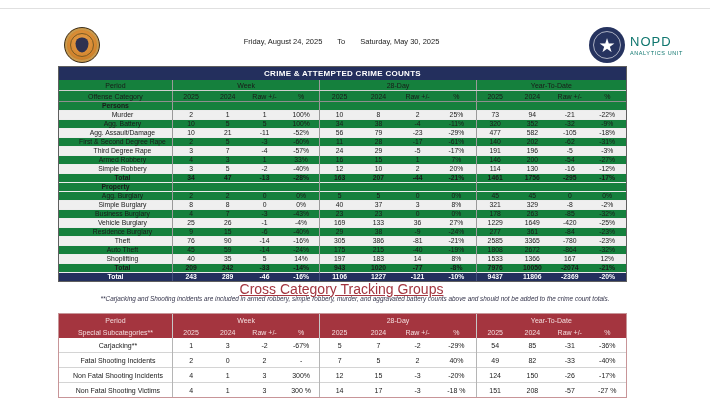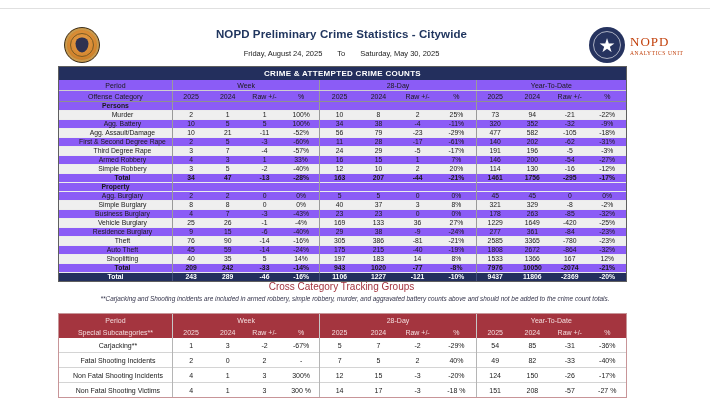--- a/index.html
+++ b/index.html
@@ -26,70 +26,69 @@
   .hdr-title { font-size:11.5px; font-weight:bold; letter-spacing:.1px; }
   .hdr-sub { font-size:8px; font-style:italic; margin-top:2px; }
   .hdr-dates { font-size:7.5px; color:#1c1c1c; margin-top:5px; }
   .hdr-dates .to { display:inline-block; margin:4px 15px; }
 
   .an-logo { position:absolute; left:589px; top:27px; display:flex; align-items:center; }
   .an-circle { width:36px; height:36px; border-radius:50%; background:#26335f; position:relative; flex:none; }
   .an-circle::before { content:""; position:absolute; inset:4px; border-radius:50%; border:1px solid rgba(255,255,255,.6); }
   .an-star { position:absolute; inset:0; display:flex; align-items:center; justify-content:center;
              color:#ffffff; font-size:19px; line-height:1; }
-  .an-text { margin-left:5px; font-family:Liberation Serif, serif; color:#c2410c; }
+  .an-text { margin-left:5px; font-family:Liberation Sans, sans-serif; color:#0f766e; }
   .an-name { font-size:13px; letter-spacing:1px; line-height:13px; }
   .an-unit { font-size:5.5px; letter-spacing:.6px; margin-top:2px; }
 
   
   table.grid { width:100%; border-collapse:collapse; table-layout:fixed; }
   table.grid th, table.grid td { padding:0; text-align:center; overflow:hidden; white-space:nowrap; }
   table.grid .gs { border-left:1px solid #9a9a9a; }
   td.lbl { text-align:left; padding-left:4px; }
   td.lbl.ind { padding-left:14px; }
 
   
-  .crime-wrap { position:absolute; left:58px; top:66px; width:567px; border:1px solid #5f5f5f; background:#8b5cf6; }
+  .crime-wrap { position:absolute; left:58px; top:66px; width:567px; border:1px solid #5f5f5f; background:#15803d; }
   .banner { background:#232f5d; color:#ffffff; text-align:center; font-size:8px; font-weight:bold;
             height:13px; line-height:13px; letter-spacing:.3px; }
   .crime-wrap th { font-weight:normal; font-size:7px; color:#1a1a1a; height:10px; }
   .crime-wrap thead tr:first-child th { border-bottom:1px solid #cfcfcf; }
   .crime-wrap thead tr:last-child th  { border-bottom:1px solid #8f8f8f; }
   .crime-wrap td { font-size:6.8px; height:8px; line-height:8px; color:#1a1a1a; }
   .crime-wrap tbody tr { border-bottom:1px solid #ececec; }
   .crime-wrap tbody tr.alt { background:#efefef; }
   .crime-wrap tbody tr.section td.lbl { font-weight:bold; }
   .crime-wrap tbody tr.total td { font-weight:bold; }
   .crime-wrap tbody tr.grand { background:#232f5d; border-bottom:none; }
   .crime-wrap tbody tr.grand td { color:#ffffff; font-weight:bold; }
   .crime-wrap tbody tr.grand .gs { border-left-color:#44507e; }
 
   
   .cross-title { position:absolute; left:58px; top:281px; width:567px; text-align:center;
-                 color:#a4353f; font-size:10px; }
+                 color:#a4353f; font-size:14px;text-decoration:underline; }
   .cross-note { position:absolute; left:0; top:295px; width:710px; text-align:center;
                 font-size:6.4px; font-style:italic; color:#33334a; }
   .cross-wrap { position:absolute; left:58px; top:313px; width:567px; border:1px solid #c89598; background:#fff; }
   .cross-wrap thead th { background:#a4353f; color:#f3dcdd; height:12px; font-size:7px; font-weight:normal; }
   .cross-wrap thead .gs { border-left:1px solid rgba(0,0,0,.22); }
   .cross-wrap td { font-size:7px; height:14px; color:#1a1a1a; }
   .cross-wrap tbody tr { border-top:1px solid #d4d4d4; }
   .cross-wrap tbody tr:first-child { border-top:none; }
   .cross-wrap tbody .gs { border-left:1px solid #b5b5b5; }
   .cross-wrap td.lbl { padding-left:5px; }
 </style>
 </head>
 <body>
 
 <div class="hairline-top"></div>
 
 <div class="badge"></div>
 
 <div class="hdr">
-  <div class="hdr-title">NOPD Preliminary Crime Statistics - Citywide</div>
   <div class="hdr-dates">
     <span>Friday, August 24, 2025</span><span class="to">To</span><span>Saturday, May 30, 2025</span>
   </div>
 </div>
 
 <div class="an-logo">
   <div class="an-circle">
     <span class="an-star">★</span>
   </div>
   <div class="an-text">

